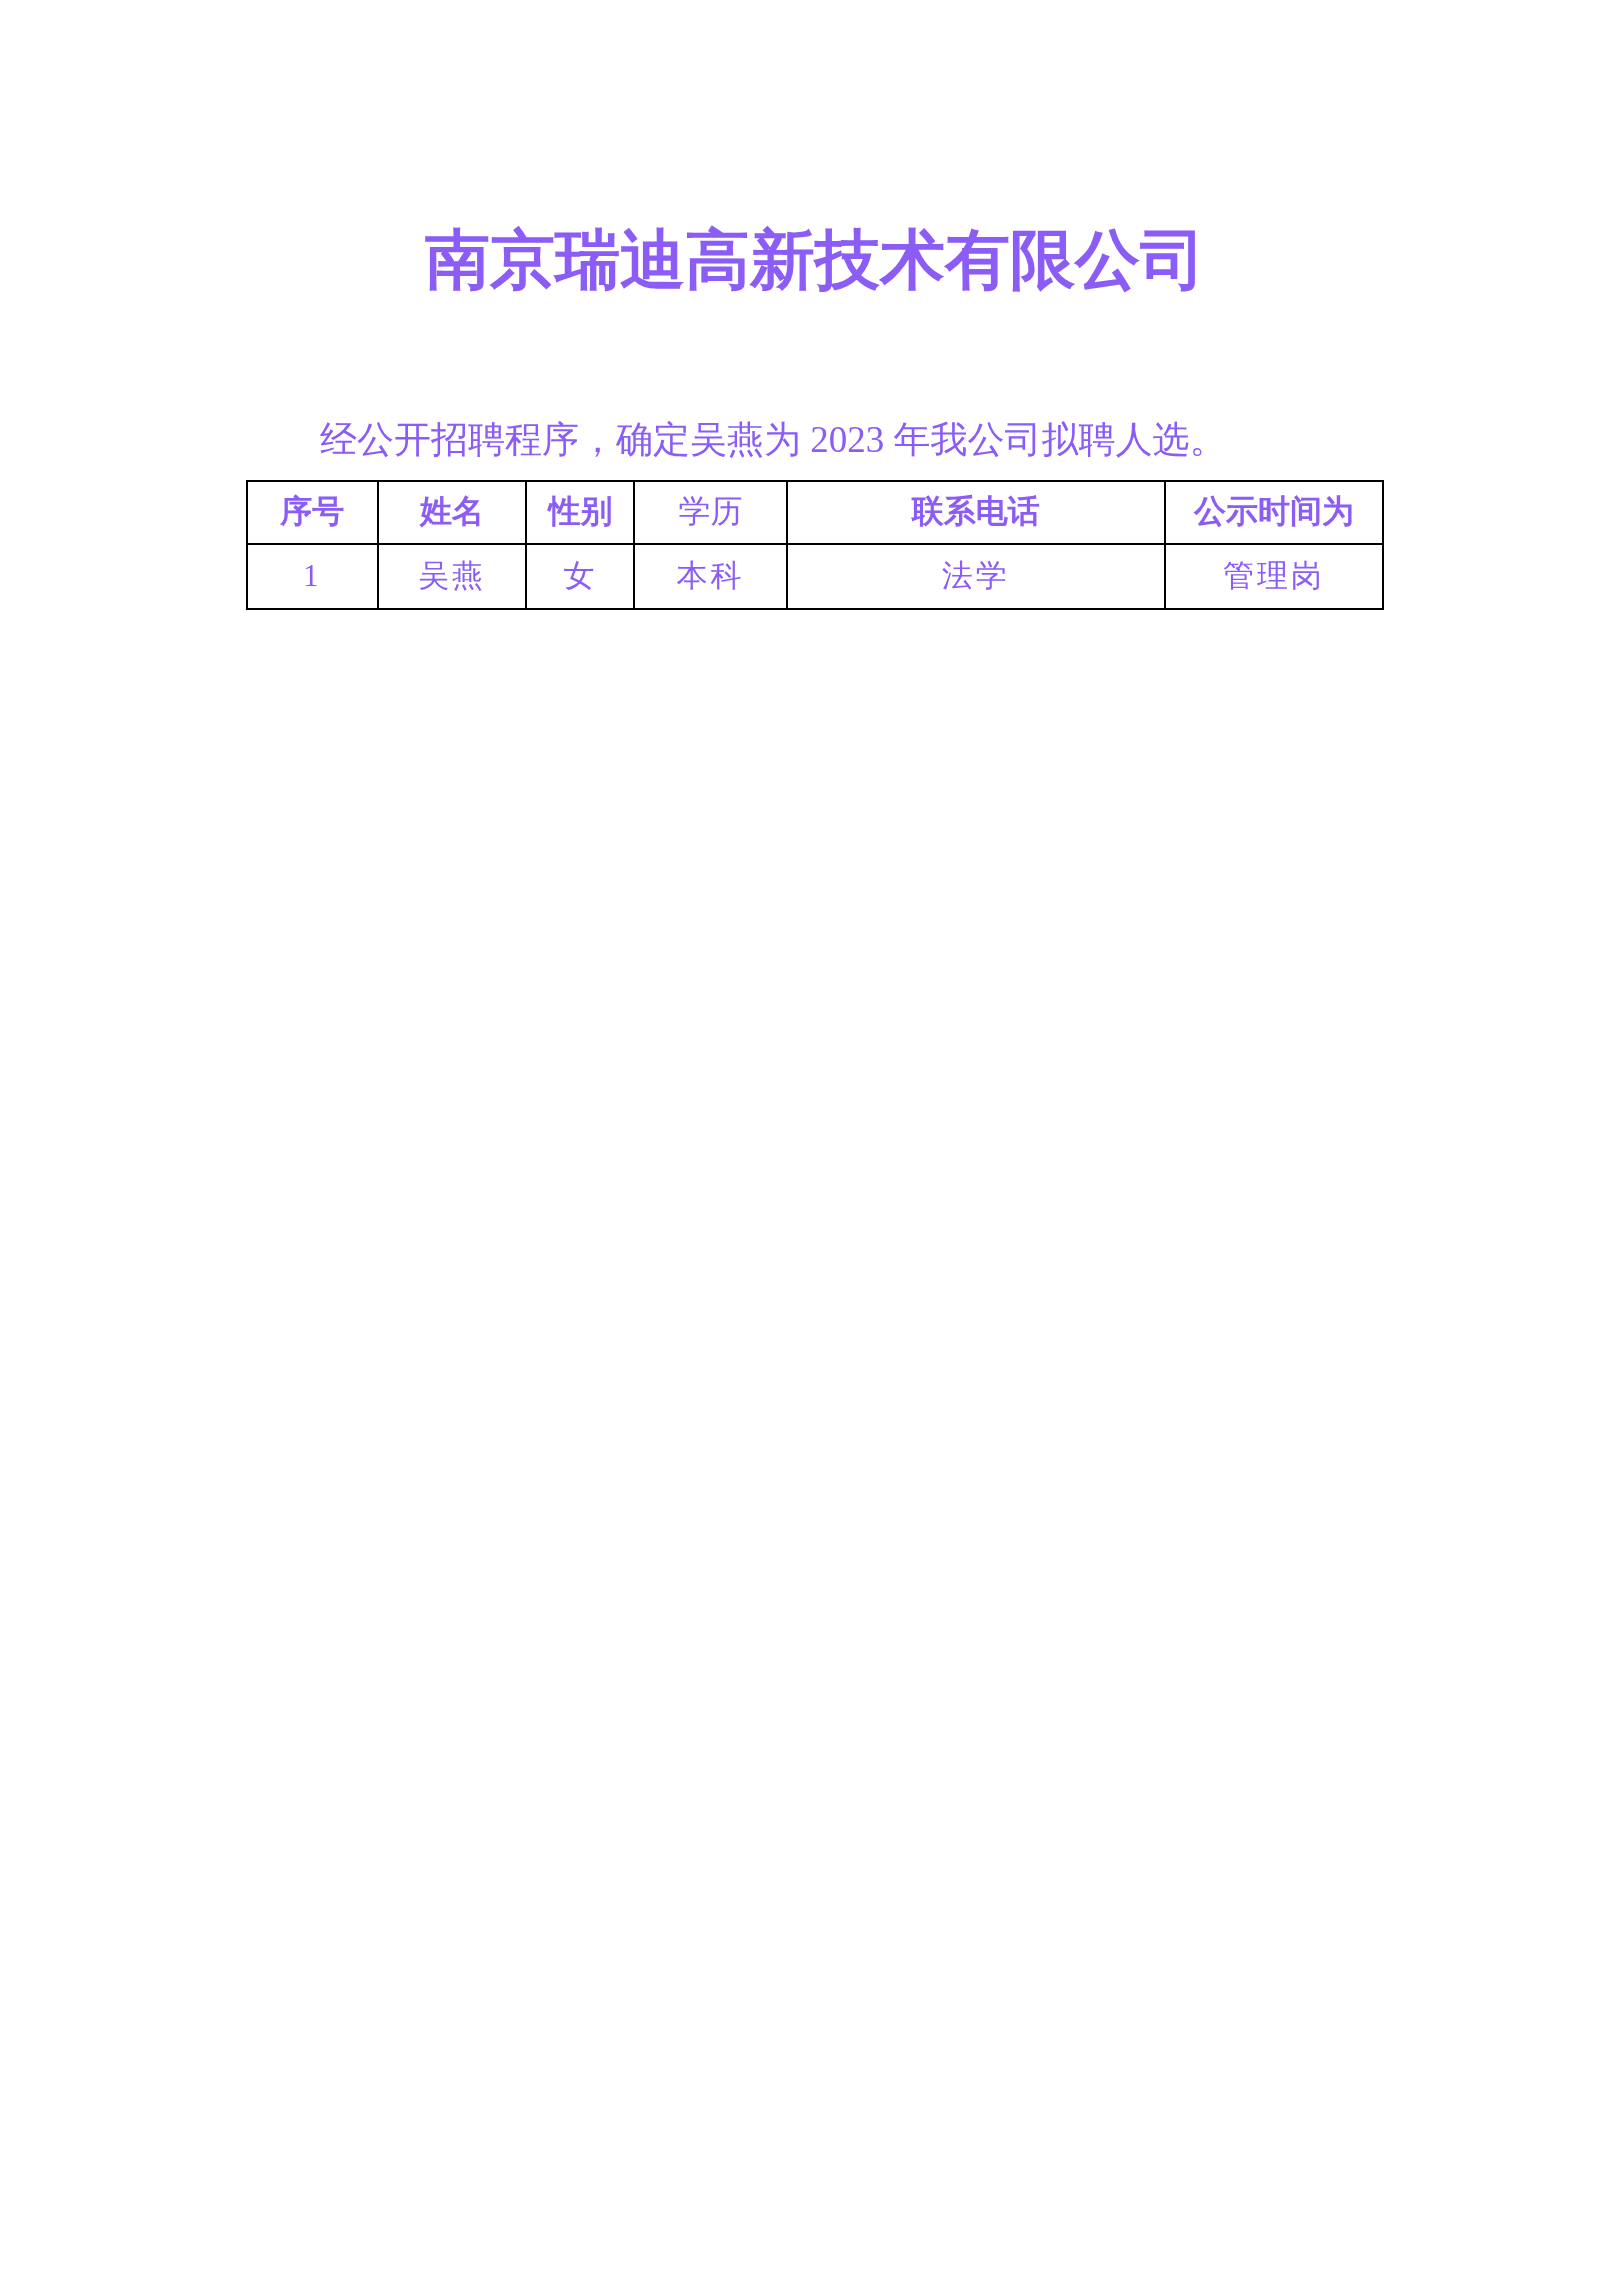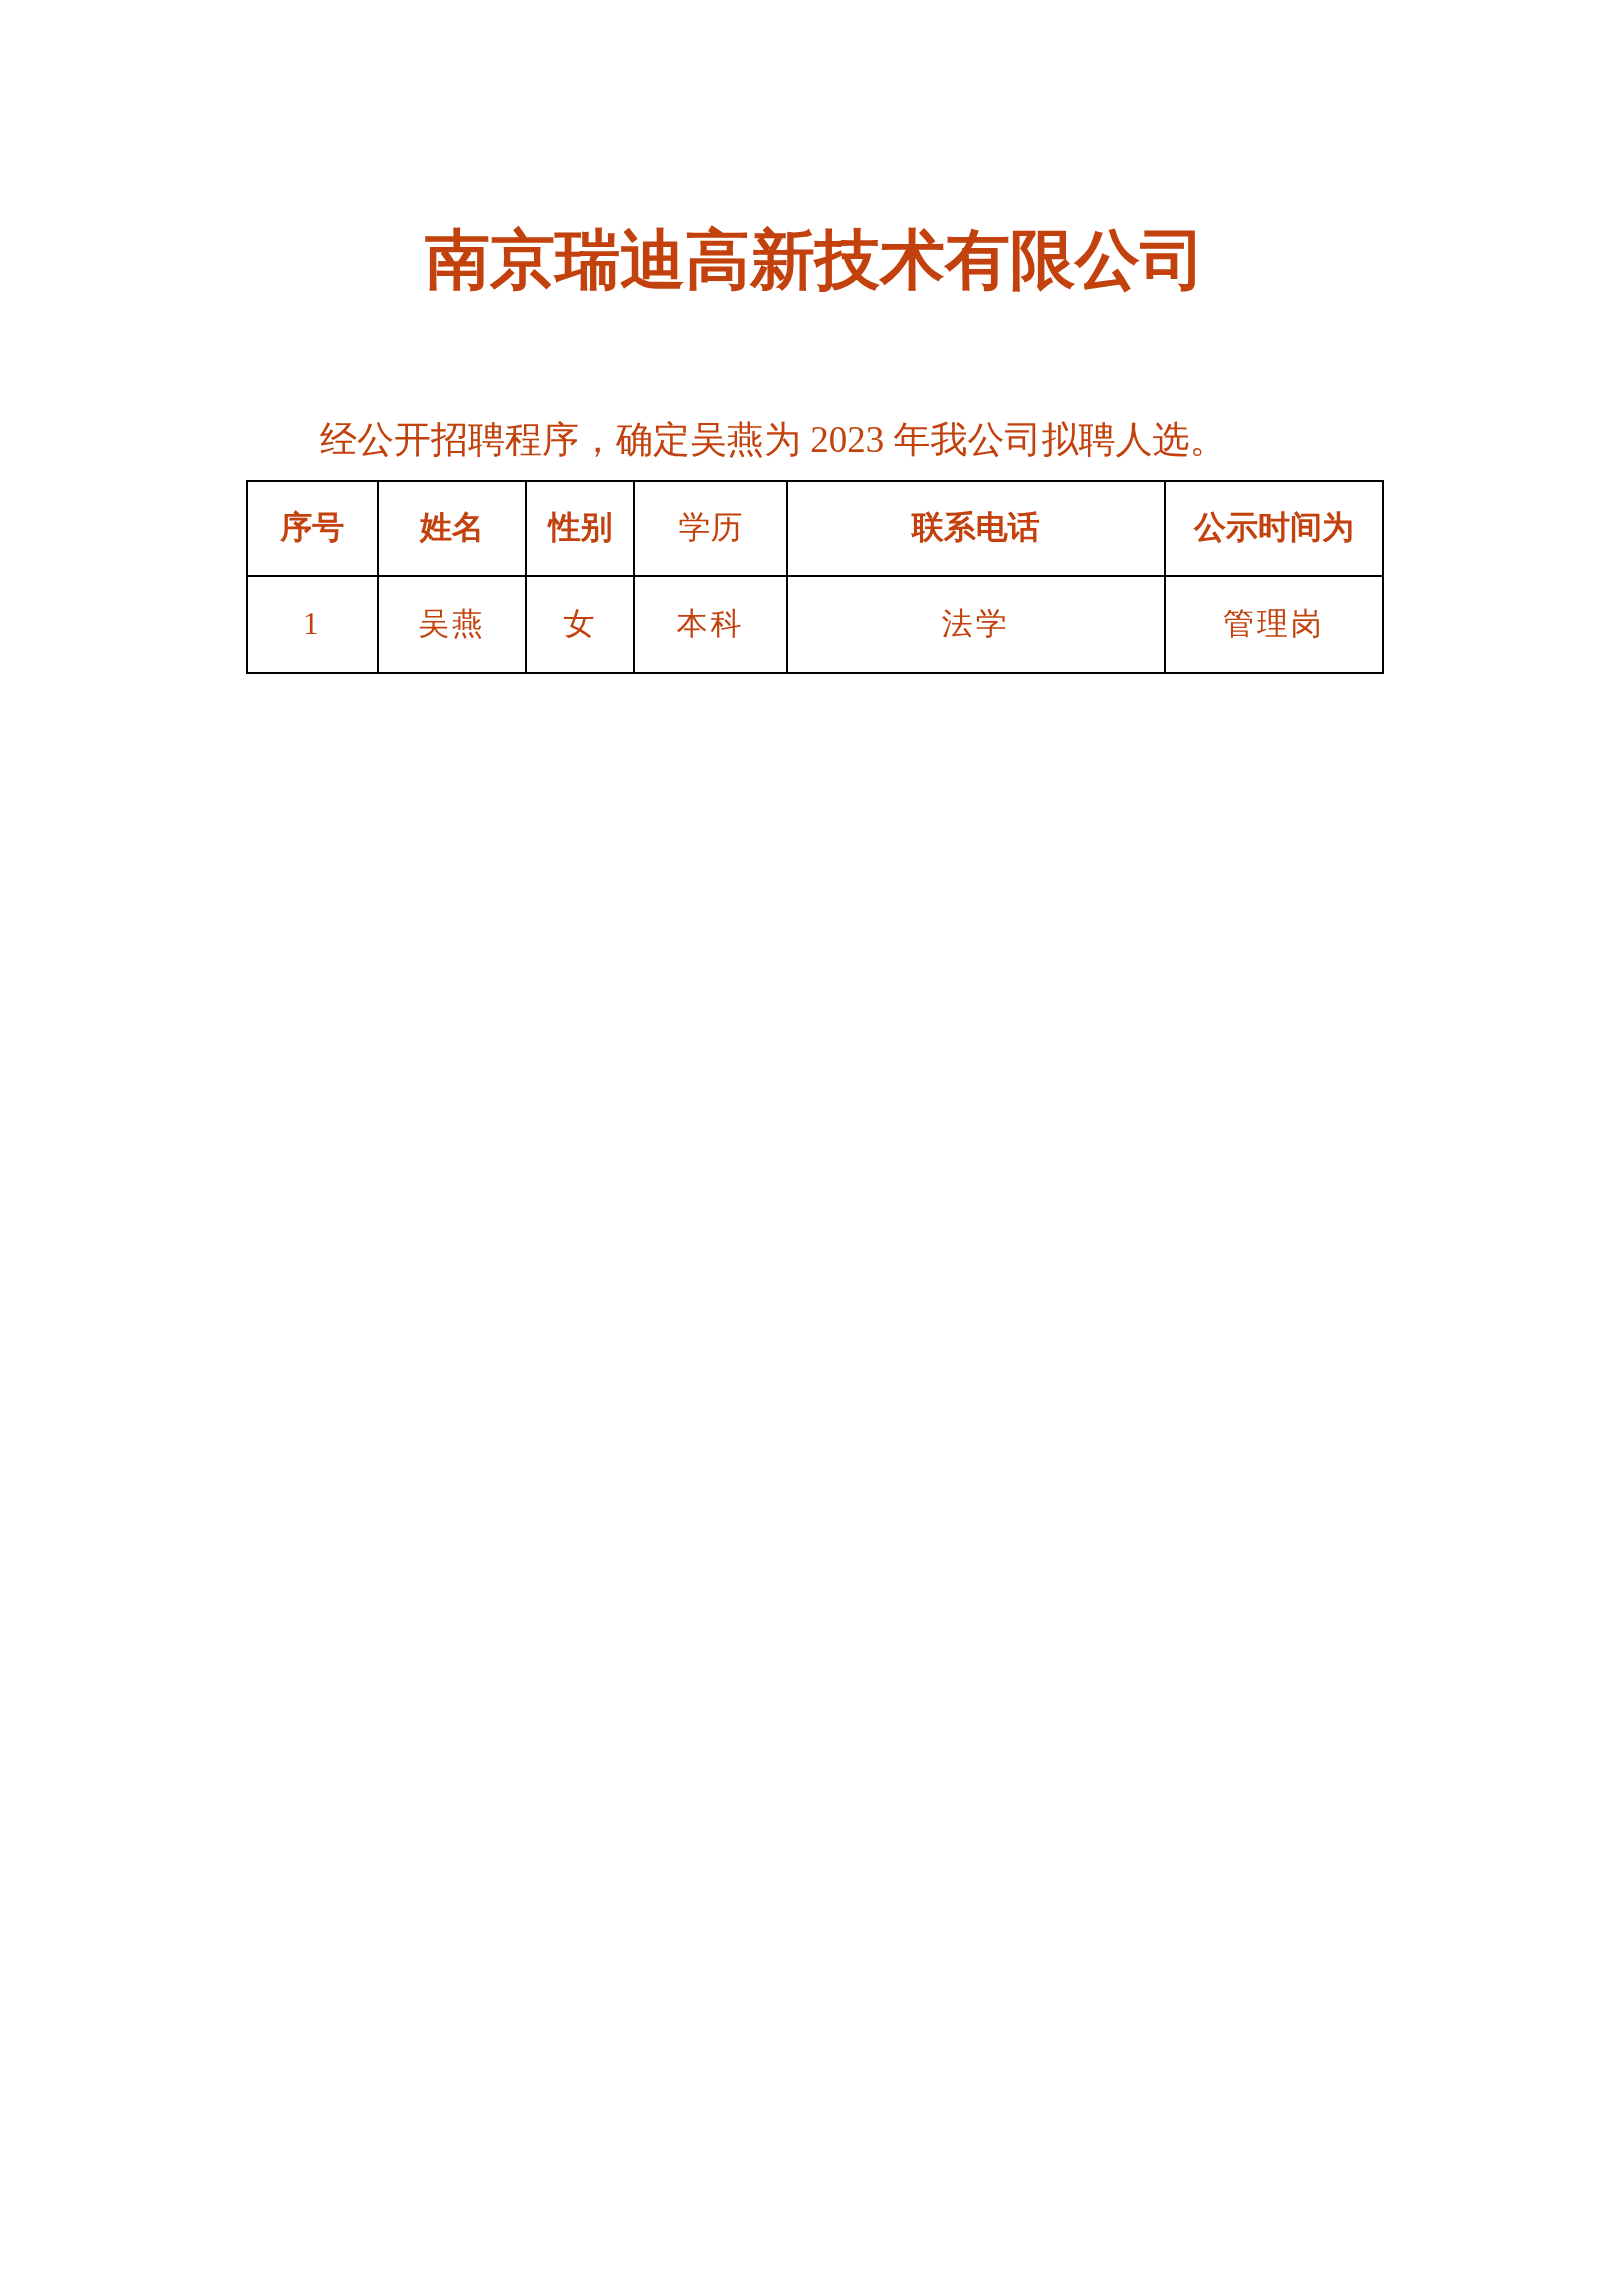--- a/index.html
+++ b/index.html
@@ -5,21 +5,21 @@
   html, body {
     margin: 0;
     padding: 0;
     background: #ffffff;
   }
   .page {
     position: relative;
     width: 1621px;
     height: 2293px;
     background: #ffffff;
-    color: #c2410c;
+    color: #8b5cf6;
     font-family: "Liberation Serif", "DejaVu Serif", serif;
     overflow: hidden;
     text-decoration: underline;
   }
   .content {
     position: absolute;
     left: 246px;
     top: 0;
     width: 1138px;
   }
@@ -42,21 +42,21 @@
     margin-top: 16.7px;
     border-collapse: collapse;
     width: 100%;
     table-layout: fixed;
   }
   table.roster th,
   table.roster td {
     border: 2.9px solid #000000;
     text-align: center;
     vertical-align: middle;
-    padding: 16px;
+    padding: 0;
     overflow: hidden;
   }
   table.roster th {
     font-size: 32px;
     font-weight: bold;
     height: 61px;
   }
   table.roster th.regular {
     font-weight: normal;
   }

